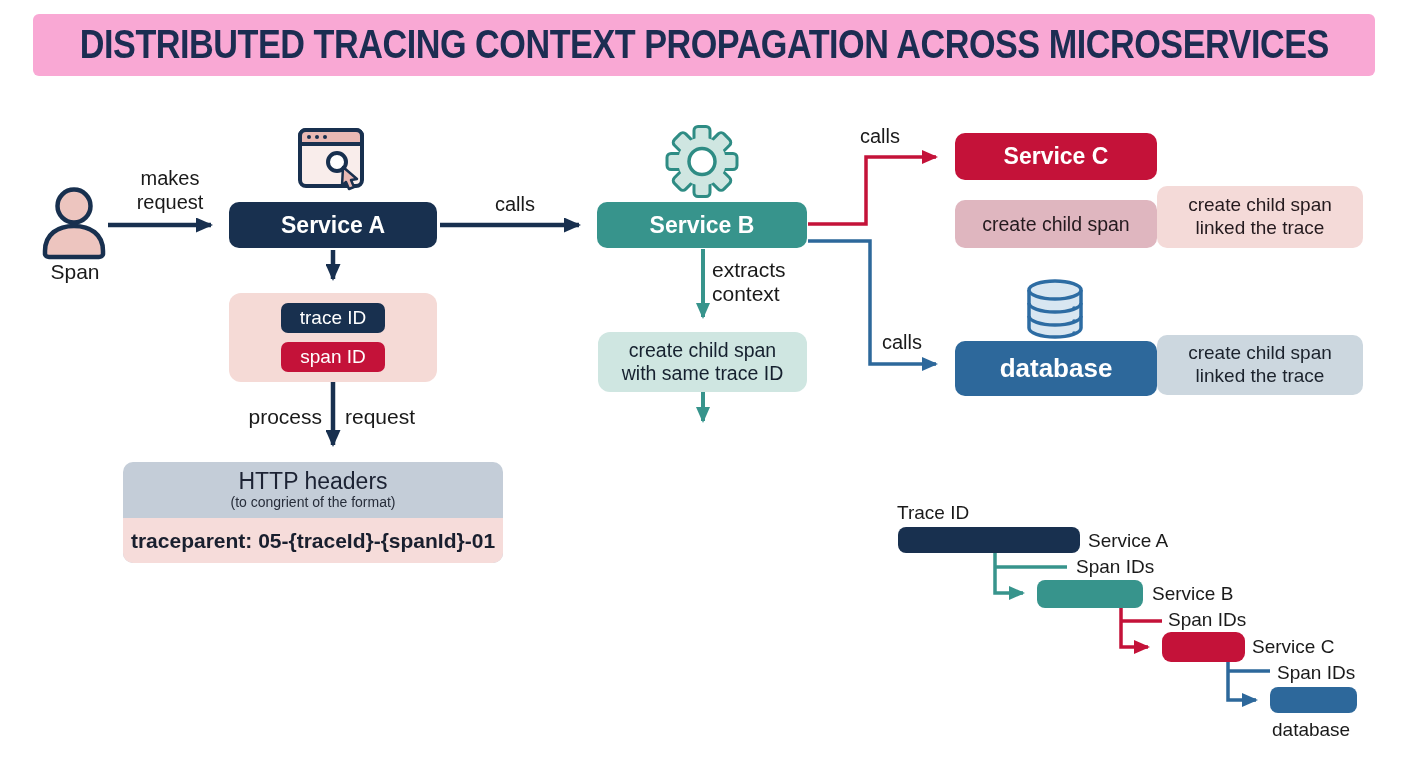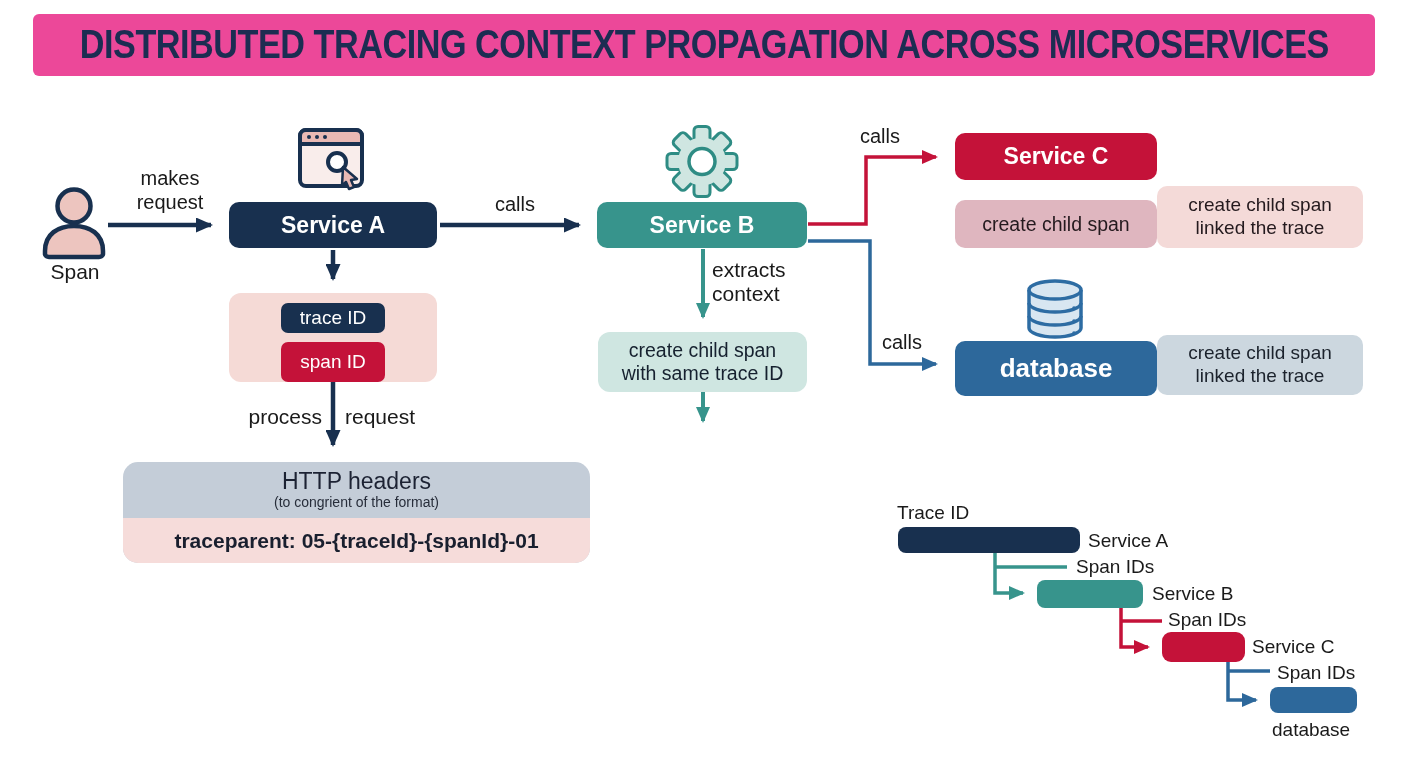--- a/index.html
+++ b/index.html
@@ -3,21 +3,21 @@
 <meta charset="utf-8">
 <style>
   html,body{margin:0;padding:0;background:#ffffff;}
   .stage{position:relative;width:1408px;height:768px;background:#ffffff;overflow:hidden;
          font-family:"Liberation Sans",sans-serif;color:#1a1a1a;}
   .abs{position:absolute;}
   .flexc{display:flex;align-items:center;justify-content:center;text-align:center;}
   .pre{white-space:pre-line;}
 
   
-  .title-banner{left:33px;top:14px;width:1342px;height:62px;background:#ec4899;border-radius:6px;}
+  .title-banner{left:33px;top:14px;width:1342px;height:62px;background:#f9a8d4;border-radius:6px;}
   .title-text{font-weight:bold;font-size:36px;color:#1c2d52;letter-spacing:-0.5px;
               transform:scale(0.95,1.12);}
 
   
   .svc{border-radius:10px;color:#ffffff;font-weight:bold;font-size:23px;}
   .service-a{left:229px;top:202px;width:208px;height:46px;background:#18304f;}
   .service-b{left:597px;top:202px;width:210px;height:46px;background:#37948c;}
   .service-c{left:955px;top:133px;width:202px;height:47px;background:#c41239;}
   .database-box{left:955px;top:341px;width:202px;height:55px;background:#2d689b;font-size:26px;}
 
@@ -25,25 +25,25 @@
   .user-icon{left:38px;top:184px;width:74px;height:76px;}
   .user-label{left:40px;top:260px;width:70px;font-size:21px;text-align:center;}
   .makes-request{left:115px;top:166px;width:110px;font-size:20px;line-height:1.2;text-align:center;}
   .browser-icon{left:297px;top:127px;width:72px;height:66px;}
   .calls-ab{left:480px;top:193px;width:70px;font-size:20px;text-align:center;}
   .gear-icon{left:663px;top:125px;width:78px;height:73px;}
 
   .ids-container{left:229px;top:293px;width:208px;height:89px;background:#f5dad6;border-radius:12px;}
   .pill{border-radius:7px;color:#ffffff;font-size:19px;}
   .trace-pill{left:281px;top:303px;width:104px;height:30px;background:#18304f;}
-  .span-pill{left:281px;top:342px;width:104px;height:40px;background:#c41239;}
+  .span-pill{left:281px;top:342px;width:104px;height:30px;background:#c41239;}
   .injected-label{left:222px;top:405px;width:100px;font-size:21px;text-align:right;}
   .process-label{left:345px;top:405px;width:100px;font-size:21px;text-align:left;}
 
-  .http-box{left:123px;top:462px;width:467px;height:101px;border-radius:15px;overflow:hidden;
+  .http-box{left:123px;top:462px;width:380px;height:101px;border-radius:10px;overflow:hidden;
             background:#c4cdd8;display:flex;flex-direction:column;}
   .http-top{height:56px;display:flex;flex-direction:column;align-items:center;justify-content:center;}
   .http-title{font-size:23px;color:#1c2233;line-height:1.1;}
   .http-sub{font-size:14px;color:#272d3a;line-height:1.2;}
   .http-code{height:45px;background:#f6dcda;display:flex;align-items:center;justify-content:center;
              font-weight:bold;font-size:21px;color:#191f2e;}
 
   
   .extracts-label{left:712px;top:258px;width:120px;font-size:21px;line-height:1.15;text-align:left;}
   .child-span-b{left:598px;top:332px;width:209px;height:60px;background:#cfe6e1;border-radius:12px;

